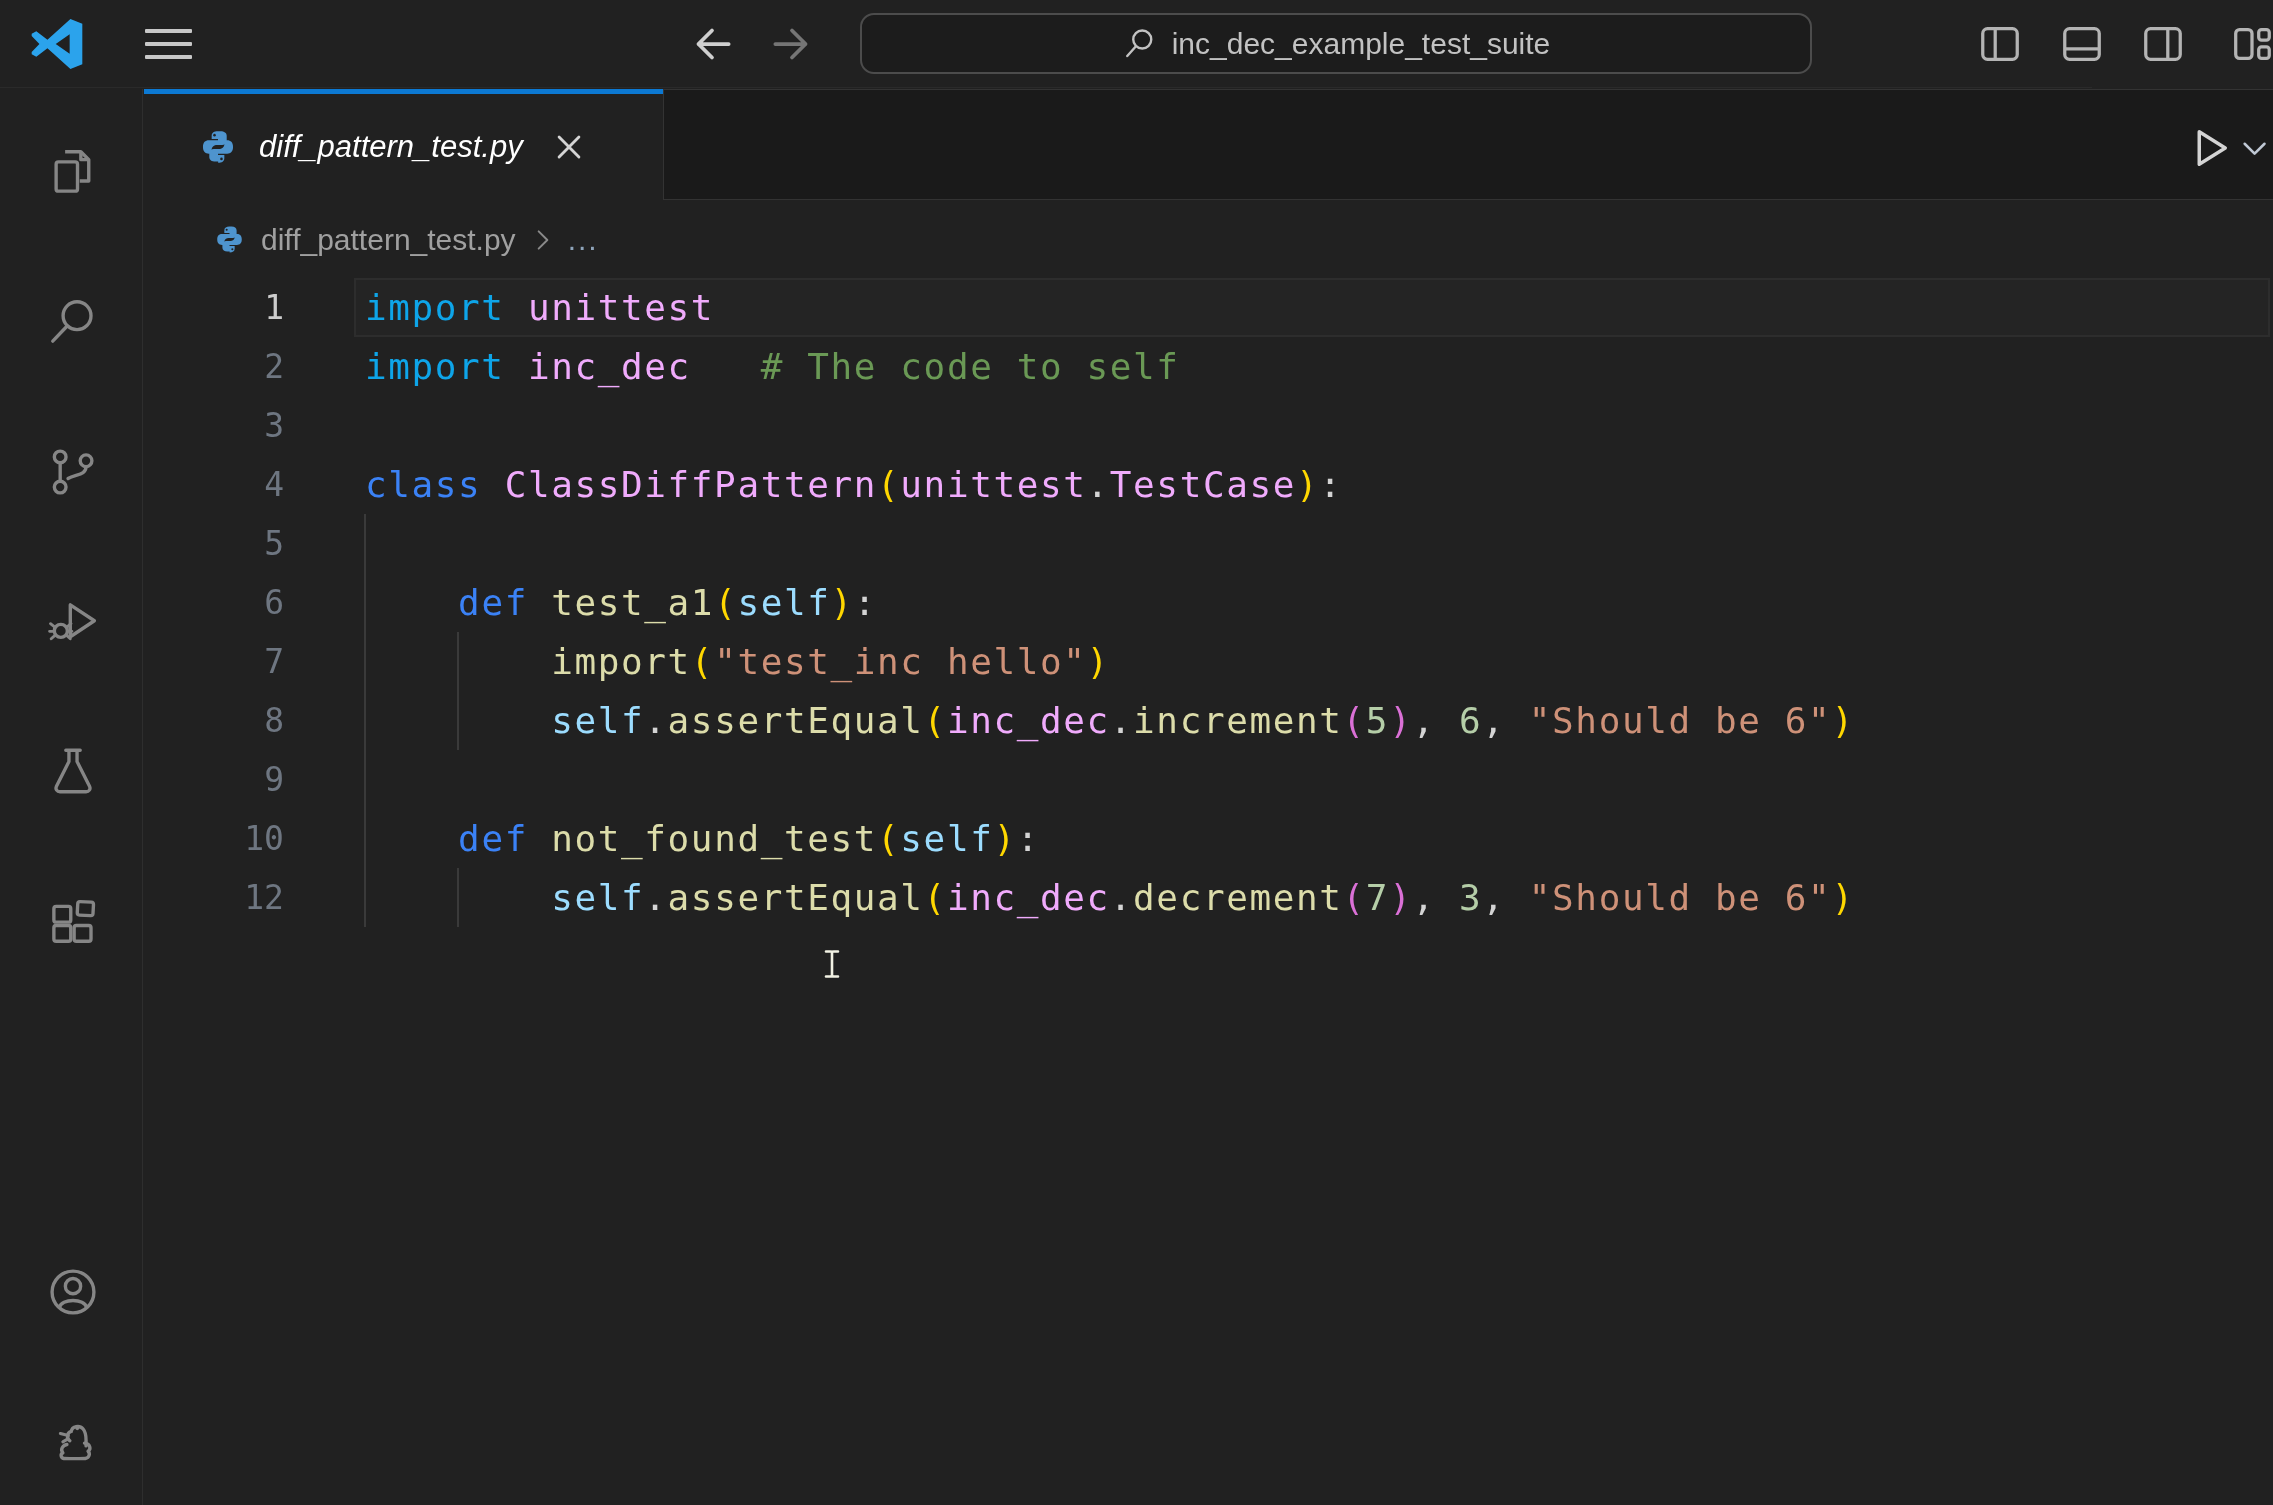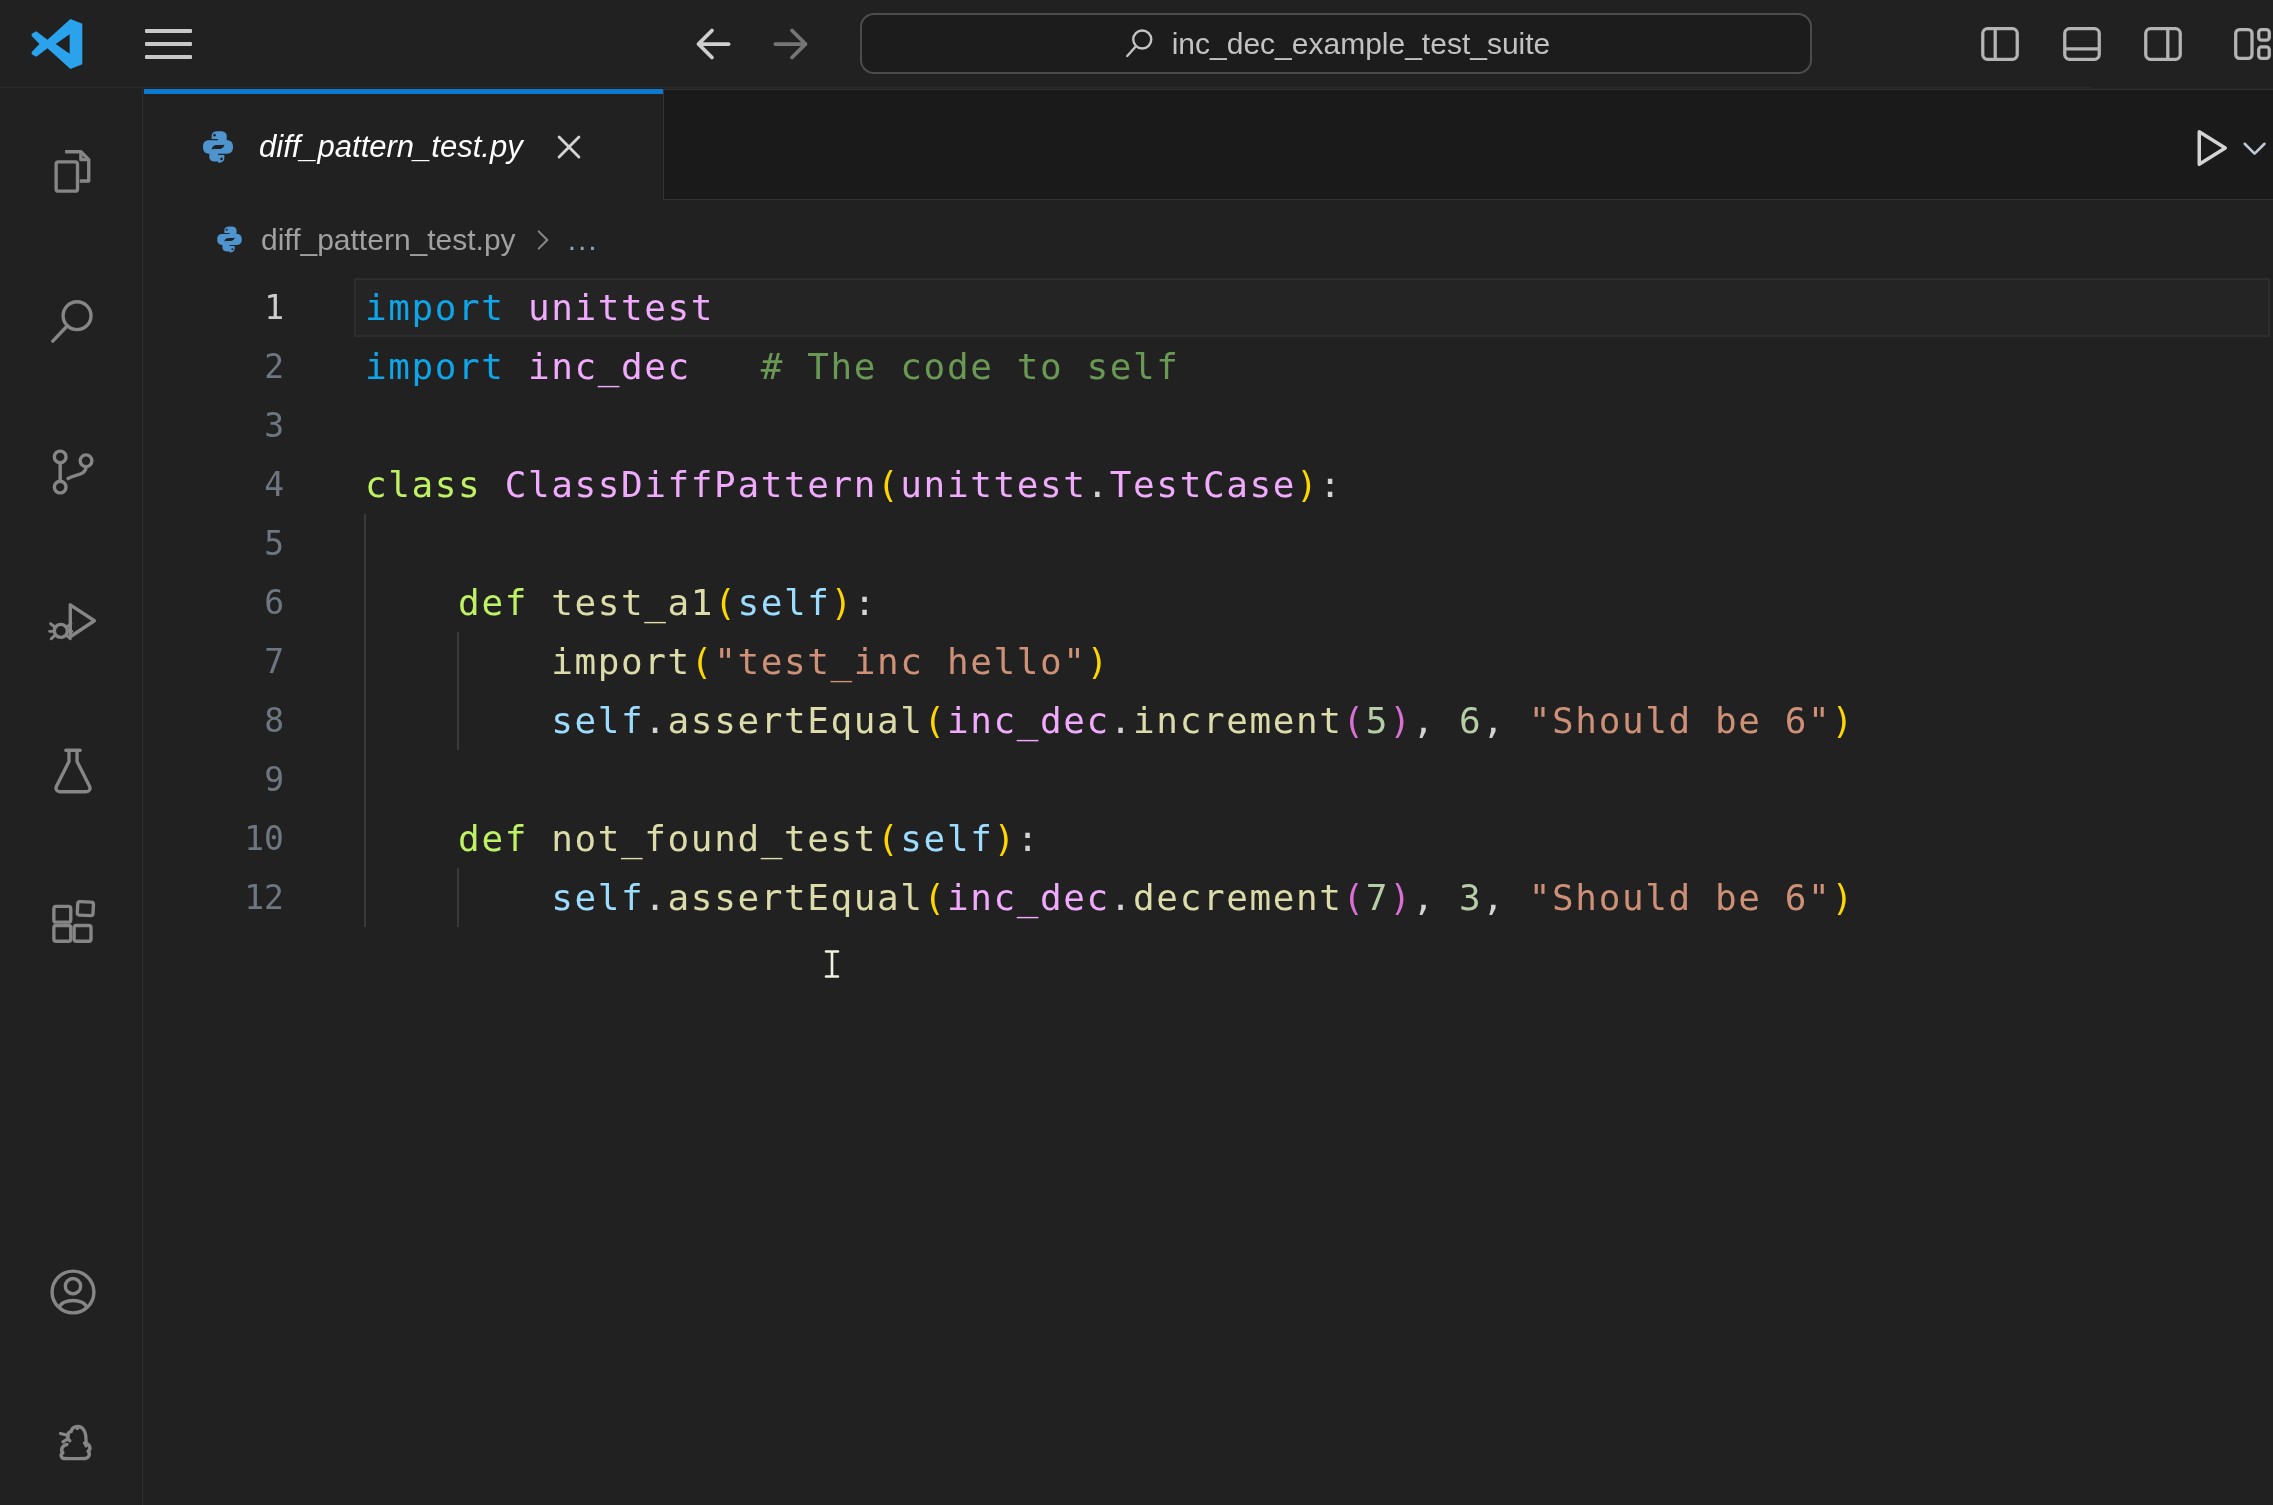--- a/index.html
+++ b/index.html
@@ -50,21 +50,21 @@
 
   
   .code-area { position:absolute; left:0; top:189px; width:2129px; height:1227px;
                font-family:"DejaVu Sans Mono", monospace; }
   .cur-line { position:absolute; left:210px; right:3px; height:59px; background:#242424; border:2px solid #2d2d2d; z-index:0; }
   .guide { position:absolute; width:2px; background:#3a3a3a; z-index:0; }
   .line-row { position:relative; height:59px; display:flex; align-items:center; z-index:1; }
   .ln { display:inline-block; width:140px; text-align:right; font-size:33px; color:#6e7681; flex:0 0 auto; }
   .ln.active { color:#cccccc; }
   .code { margin-left:81px; font-size:36px; letter-spacing:1.6px; white-space:pre; }
-  .tk-kw  { color:#bef264;text-align:center; }
+  .tk-kw  { color:#3b82f6;text-align:center; }
   .tk-kw2 { color:#0ea5e9; }
   .tk-type{ color:#f0abfc; }
   .tk-fn  { color:#DCDCAA;text-align:center; }
   .tk-self{ color:#9CDCFE; }
   .tk-num { color:#B5CEA8; }
   .tk-str { color:#CE9178; }
   .tk-cm  { color:#6A9955; }
   .tk-p   { color:#D4D4D4; }
   .tk-b1  { color:#FFD700; }
   .tk-b2  { color:#DA70D6; }

